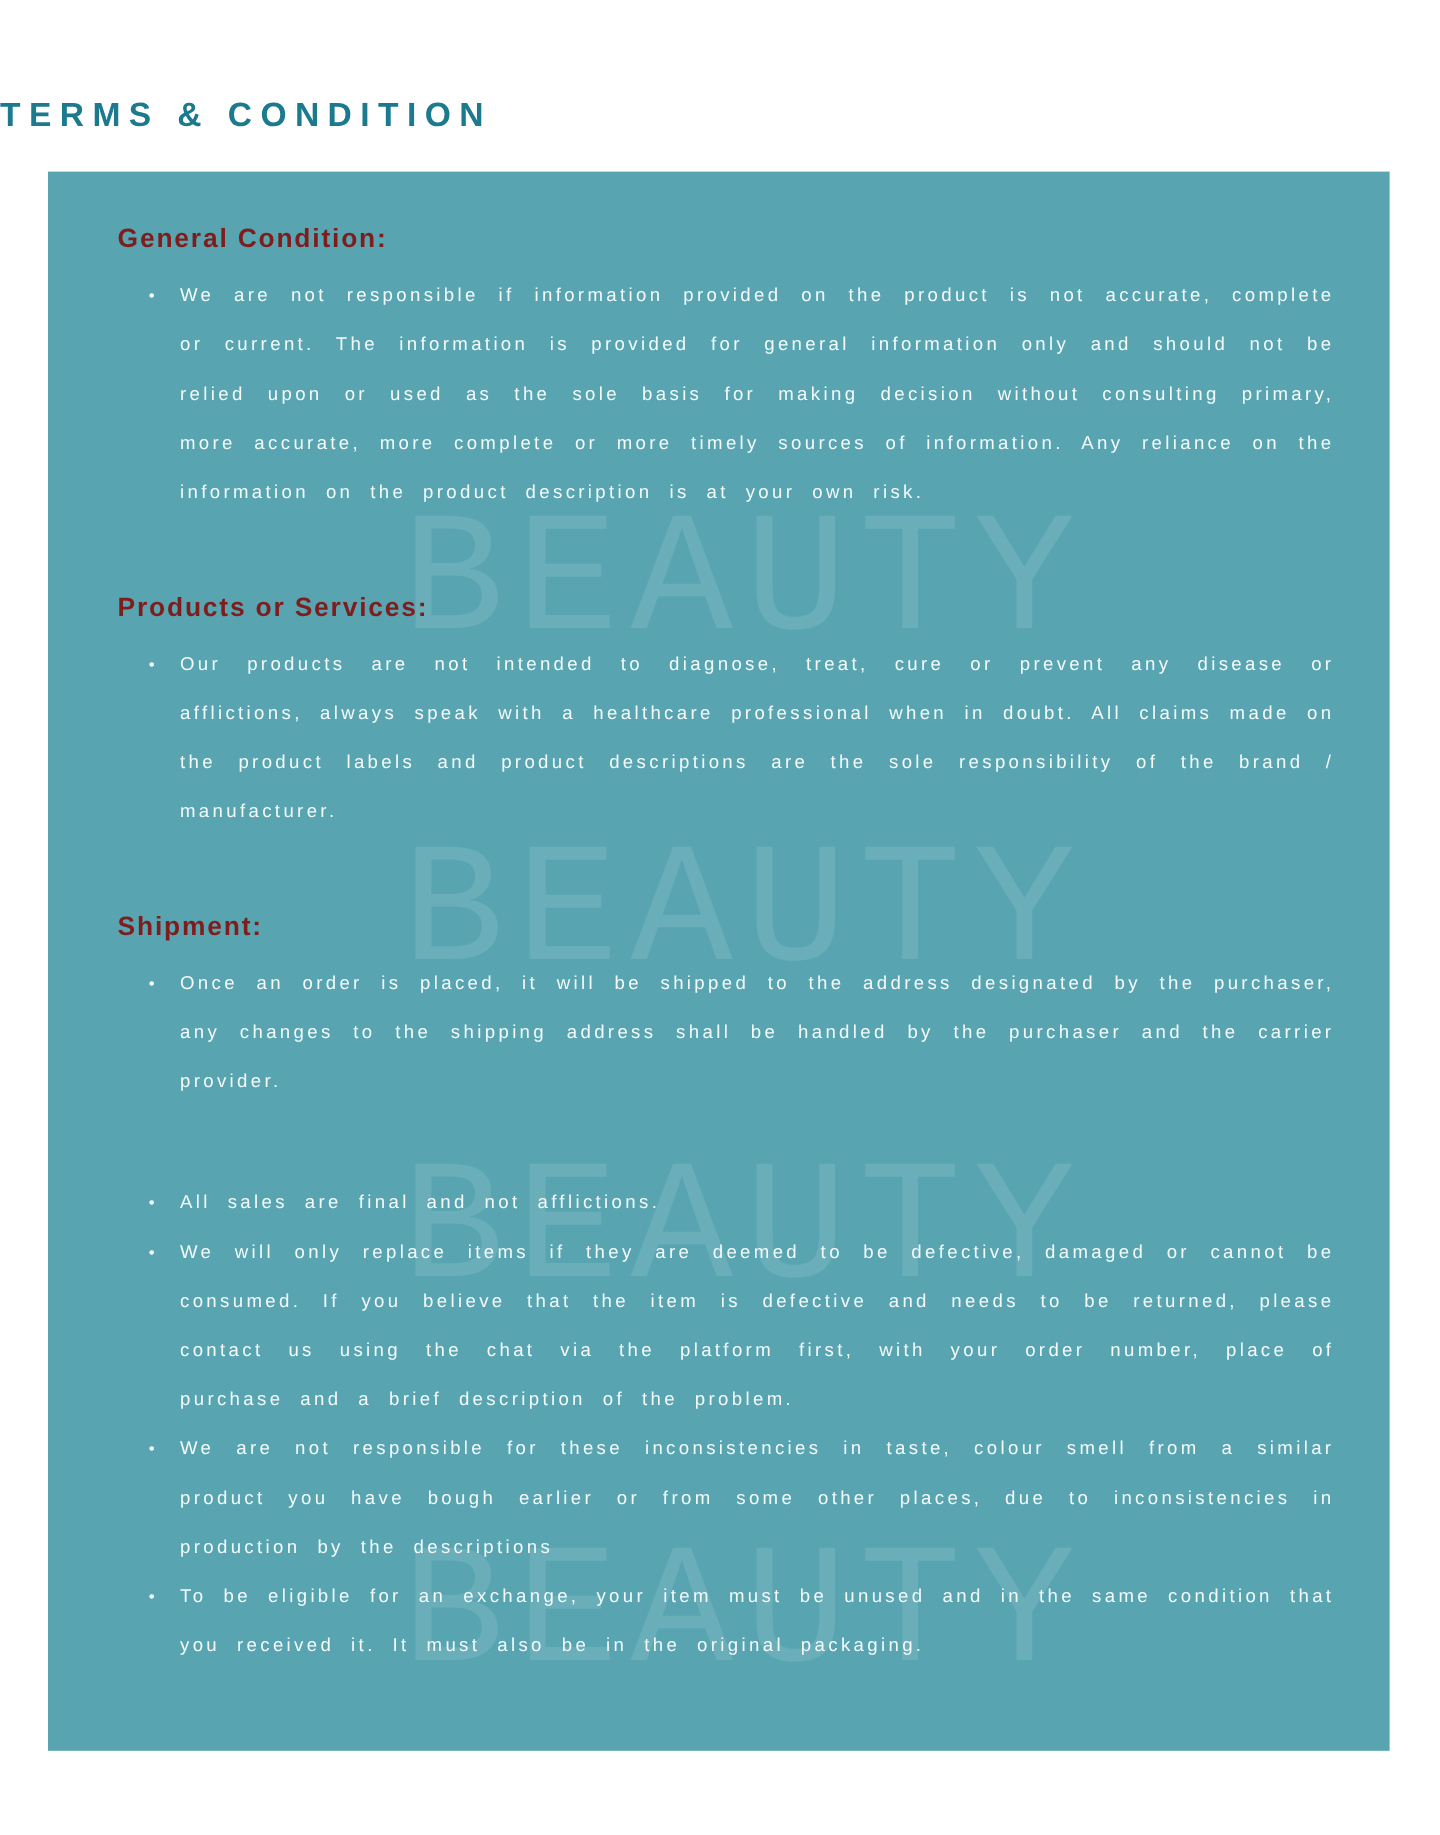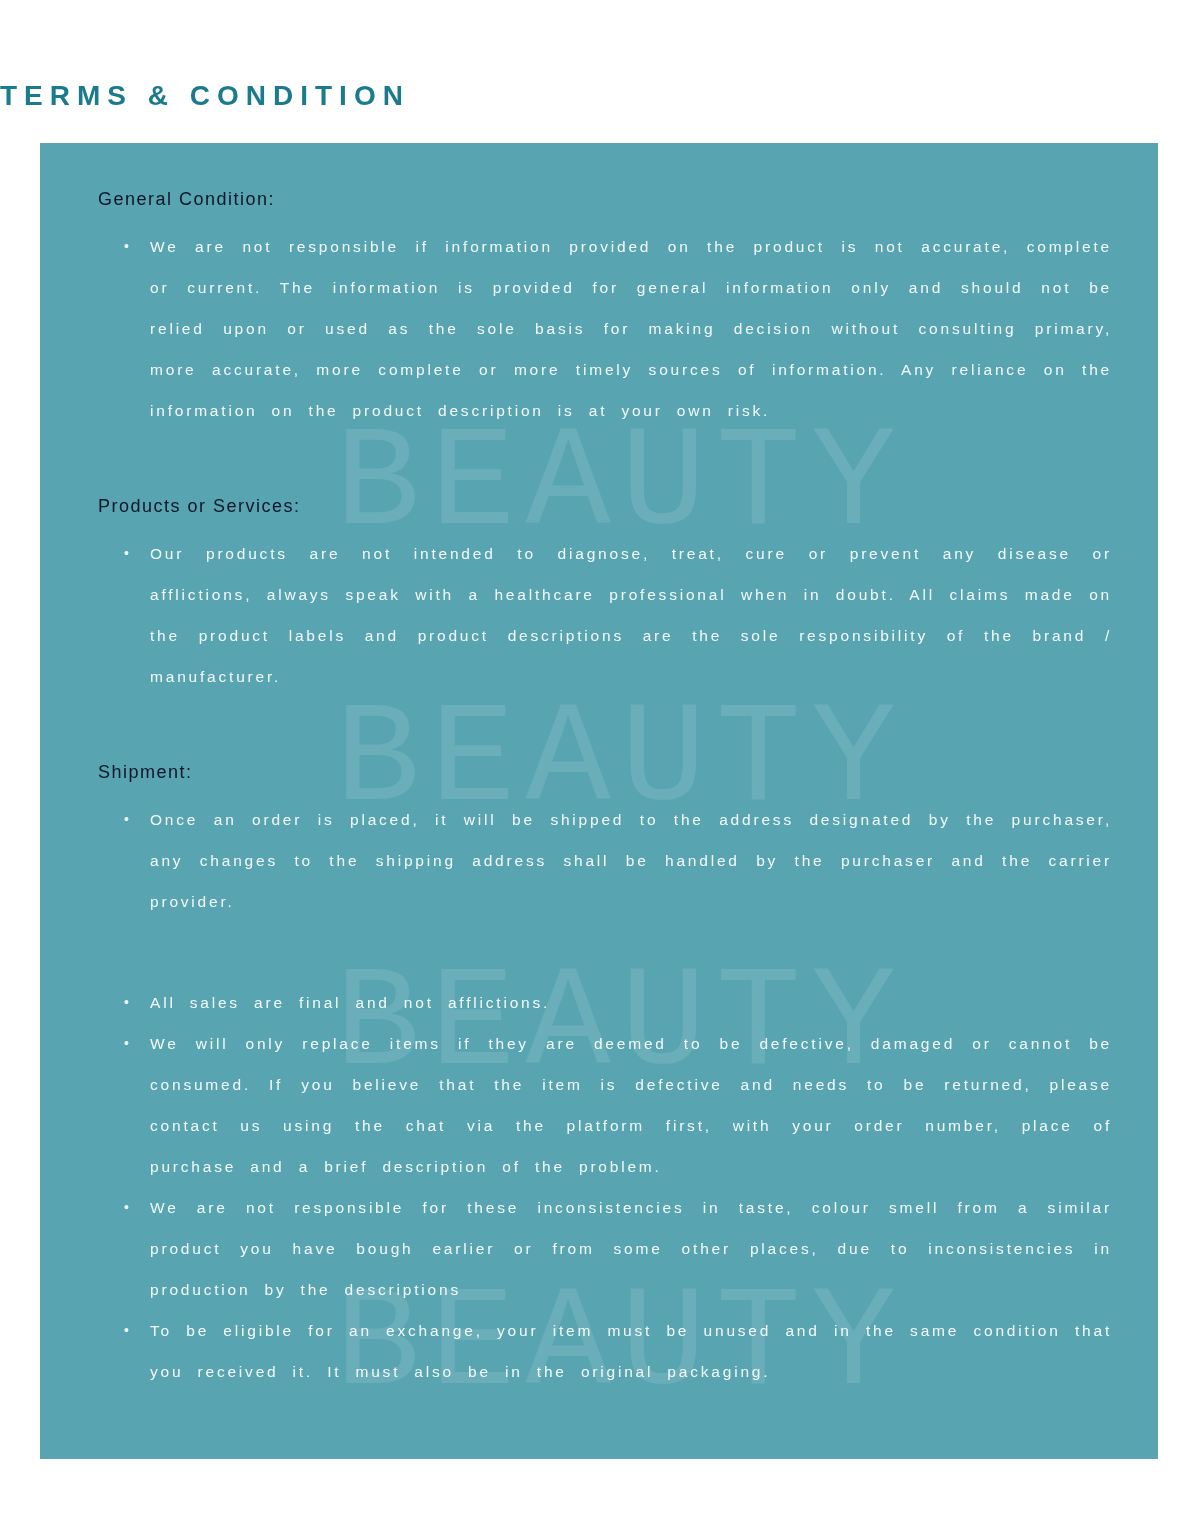--- a/index.html
+++ b/index.html
@@ -52,23 +52,23 @@
   .wm4{top:1132px}
   .content{
     position:relative;
     z-index:1;
     padding:41px 46px 0 58px;
   }
   .section{margin:0;}
   .section + .section{margin-top:60px;}
   .section-heading{
     margin:0;
-    color:#0f172a;
-    font-size:18px;
-    font-weight:normal;
+    color:#7f1d1d;
+    font-size:22px;
+    font-weight:bold;
     letter-spacing:1.5px;
     line-height:30px;
   }
   .bullets{
     margin:12px 0 0 0;
     padding:0 0 0 52px;
     list-style:none;
   }
   .bullet{
     position:relative;

